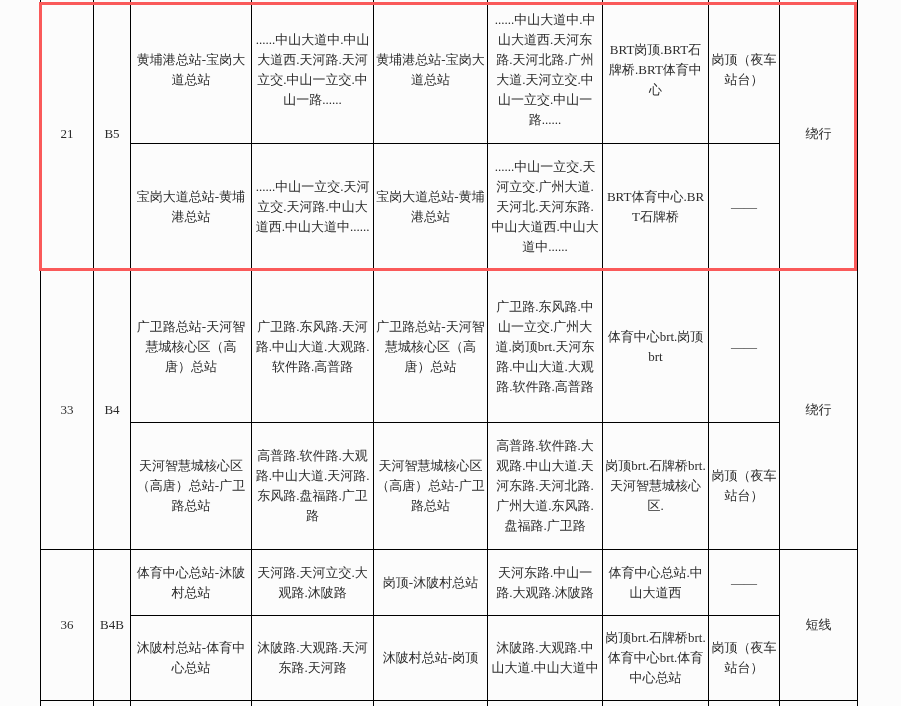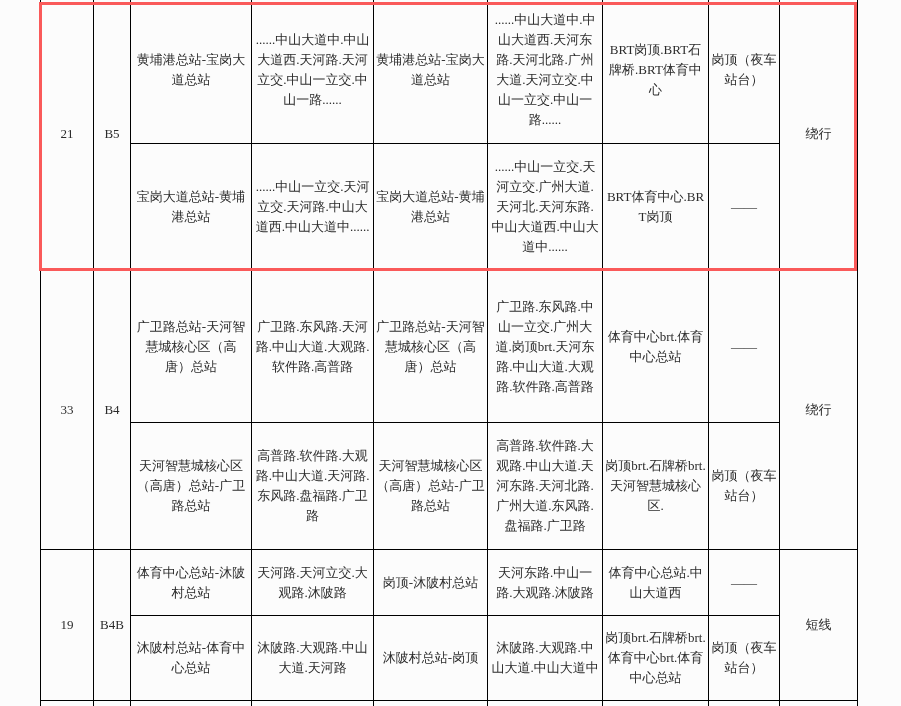--- a/index.html
+++ b/index.html
@@ -85,58 +85,58 @@
       <td>......中山大道中.中山大道西.天河东路.天河北路.广州大道.天河立交.中山一立交.中山一路......</td>
       <td>BRT岗顶.BRT石牌桥.BRT体育中心</td>
       <td>岗顶（夜车站台）</td>
       <td rowspan="2">绕行</td>
     </tr>
     <tr class="r-21b">
       <td>宝岗大道总站-黄埔港总站</td>
       <td>......中山一立交.天河立交.天河路.中山大道西.中山大道中......</td>
       <td>宝岗大道总站-黄埔港总站</td>
       <td>......中山一立交.天河立交.广州大道.天河北.天河东路.中山大道西.中山大道中......</td>
-      <td>BRT体育中心.BRT岗顶</td>
+      <td>BRT体育中心.BRT石牌桥</td>
       <td>——</td>
     </tr>
 
     <tr class="r-22a">
       <td rowspan="2">33</td>
       <td rowspan="2">B4</td>
       <td>广卫路总站-天河智慧城核心区（高唐）总站</td>
       <td>广卫路.东风路.天河路.中山大道.大观路.软件路.高普路</td>
       <td>广卫路总站-天河智慧城核心区（高唐）总站</td>
       <td>广卫路.东风路.中山一立交.广州大道.岗顶brt.天河东路.中山大道.大观路.软件路.高普路</td>
-      <td>体育中心brt.体育中心总站</td>
+      <td>体育中心brt.岗顶brt</td>
       <td>——</td>
       <td rowspan="2">绕行</td>
     </tr>
     <tr class="r-22b">
       <td>天河智慧城核心区（高唐）总站-广卫路总站</td>
       <td>高普路.软件路.大观路.中山大道.天河路.东风路.盘福路.广卫路</td>
       <td>天河智慧城核心区（高唐）总站-广卫路总站</td>
       <td>高普路.软件路.大观路.中山大道.天河东路.天河北路.广州大道.东风路.盘福路.广卫路</td>
       <td>岗顶brt.石牌桥brt.天河智慧城核心区.</td>
       <td>岗顶（夜车站台）</td>
     </tr>
 
     <tr class="r-23a">
-      <td rowspan="2">19</td>
+      <td rowspan="2">36</td>
       <td rowspan="2">B4B</td>
       <td>体育中心总站-沐陂村总站</td>
       <td>天河路.天河立交.大观路.沐陂路</td>
       <td>岗顶-沐陂村总站</td>
       <td>天河东路.中山一路.大观路.沐陂路</td>
       <td>体育中心总站.中山大道西</td>
       <td>——</td>
       <td rowspan="2">短线</td>
     </tr>
     <tr class="r-23b">
       <td>沐陂村总站-体育中心总站</td>
-      <td>沐陂路.大观路.中山大道.天河路</td>
+      <td>沐陂路.大观路.天河东路.天河路</td>
       <td>沐陂村总站-岗顶</td>
       <td>沐陂路.大观路.中山大道.中山大道中</td>
       <td>岗顶brt.石牌桥brt.体育中心brt.体育中心总站</td>
       <td>岗顶（夜车站台）</td>
     </tr>
 
     <tr class="r-partial">
       <td></td>
       <td></td>
       <td></td>

